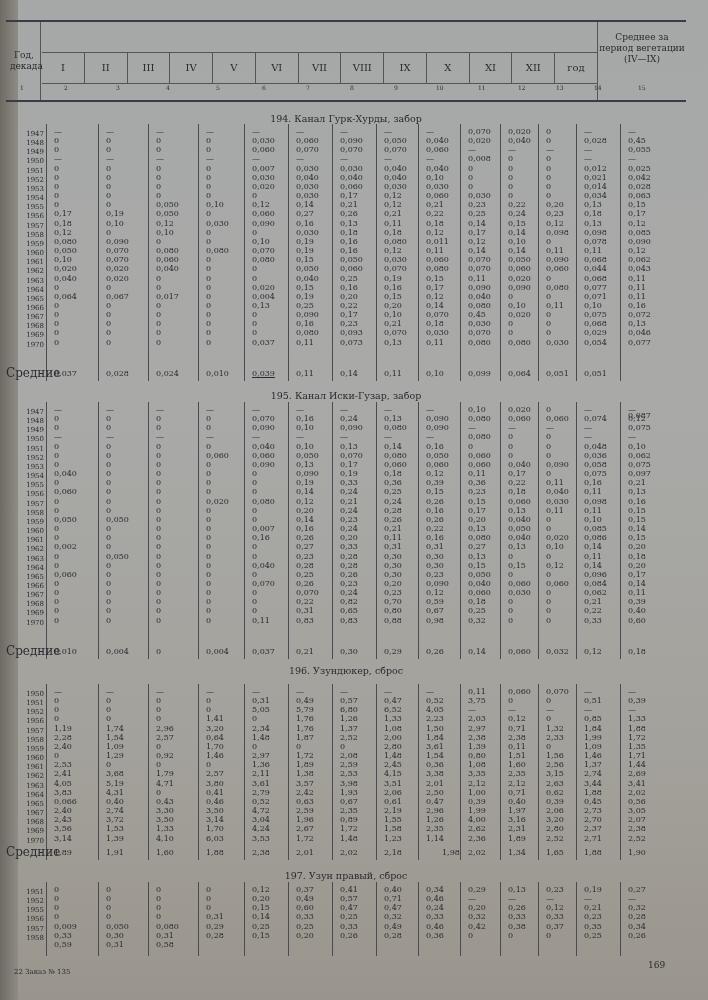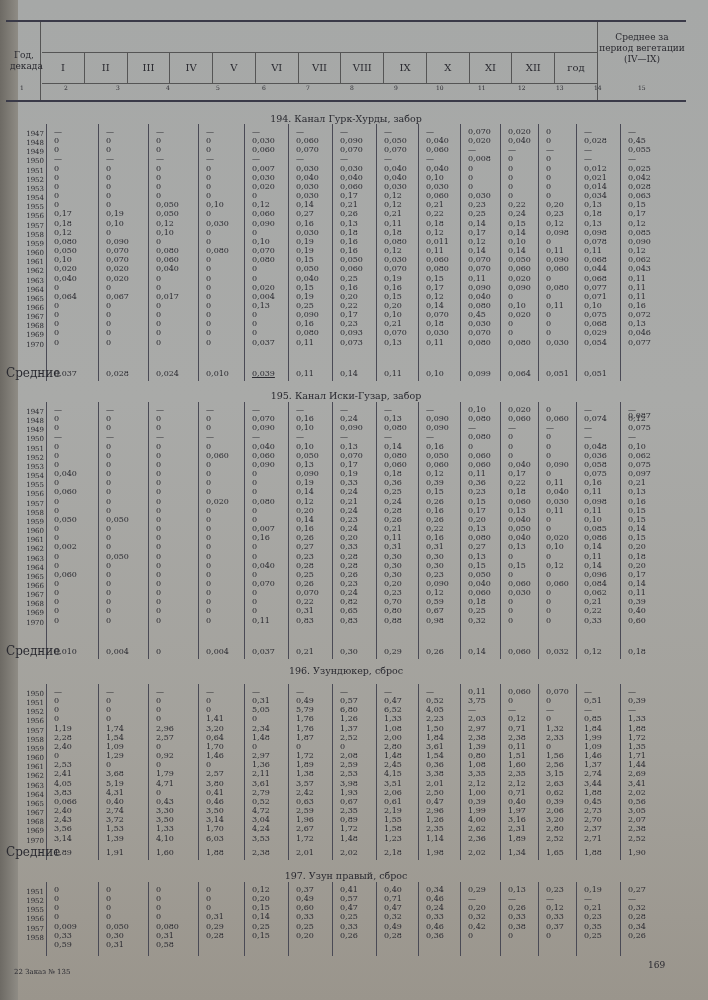--- a/index.html
+++ b/index.html
@@ -1237,21 +1237,21 @@
       <div class="vline" style="left: 614px; top: -6px; height: 176px;"></div>
       <div class="avg-label" style="top: 158px;">Средние</div>
       <div class="avg" style="left: 48px; top: 158px;">1,89</div>
       <div class="avg" style="left: 100px; top: 158px;">1,91</div>
       <div class="avg" style="left: 150px; top: 158px;">1,60</div>
       <div class="avg" style="left: 200px; top: 158px;">1,88</div>
       <div class="avg" style="left: 246px; top: 158px;">2,38</div>
       <div class="avg" style="left: 290px; top: 158px;">2,01</div>
       <div class="avg" style="left: 334px; top: 158px;">2,02</div>
       <div class="avg" style="left: 378px; top: 158px;">2,18</div>
-      <div class="avg" style="left: 420px; top: 158px;">1,98</div>
+      <div class="avg" style="left: 436px; top: 158px;">1,98</div>
       <div class="avg" style="left: 462px; top: 158px;">2,02</div>
       <div class="avg" style="left: 502px; top: 158px;">1,34</div>
       <div class="avg" style="left: 540px; top: 158px;">1,65</div>
       <div class="avg" style="left: 578px; top: 158px;">1,88</div>
       <div class="avg" style="left: 622px; top: 158px;">1,90</div>
     </div>
     <div class="section-title" style="top: 870px;">197. Узун правый, сброс</div>
     <div class="tbl" style="top: 888px;">
       <div class="years">
         <div>1951</div>

